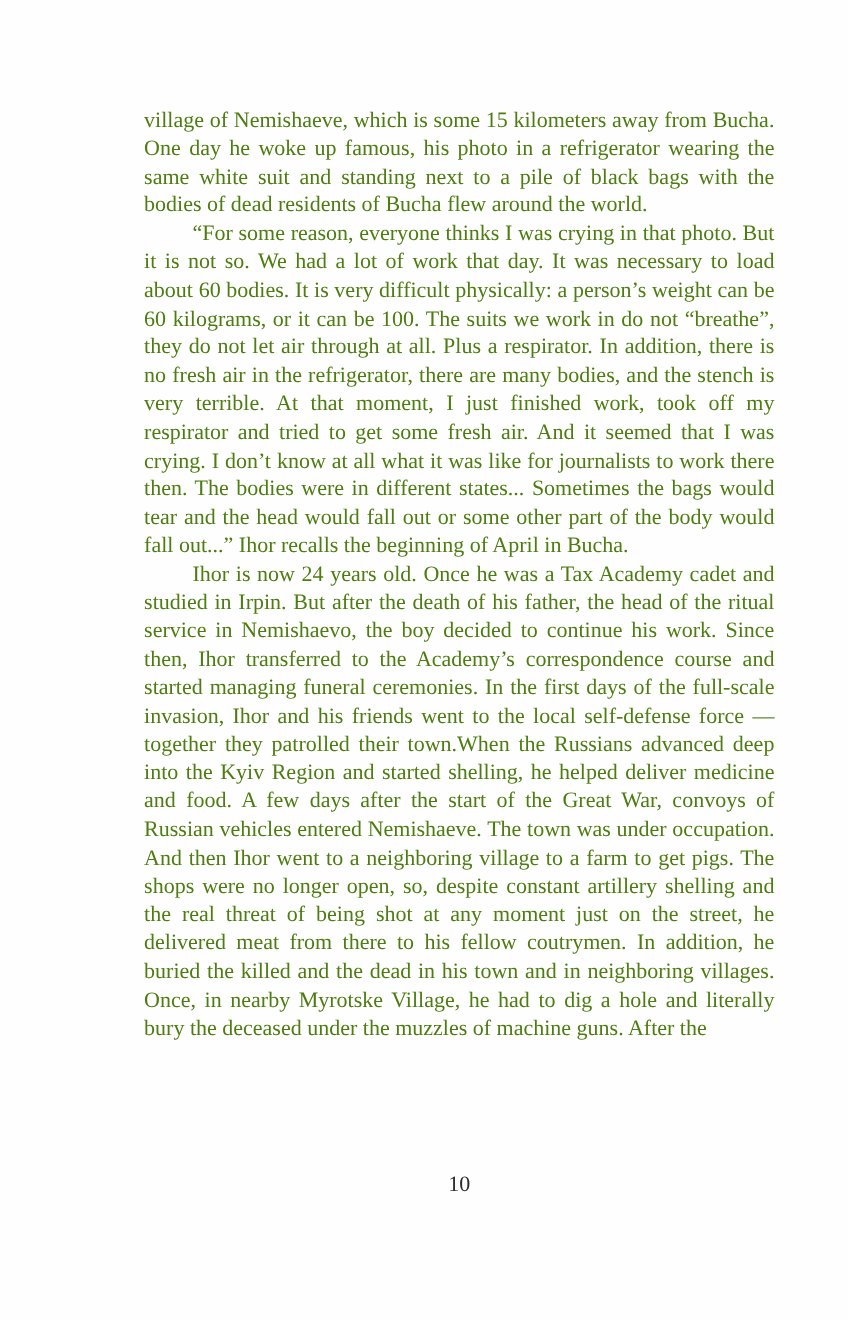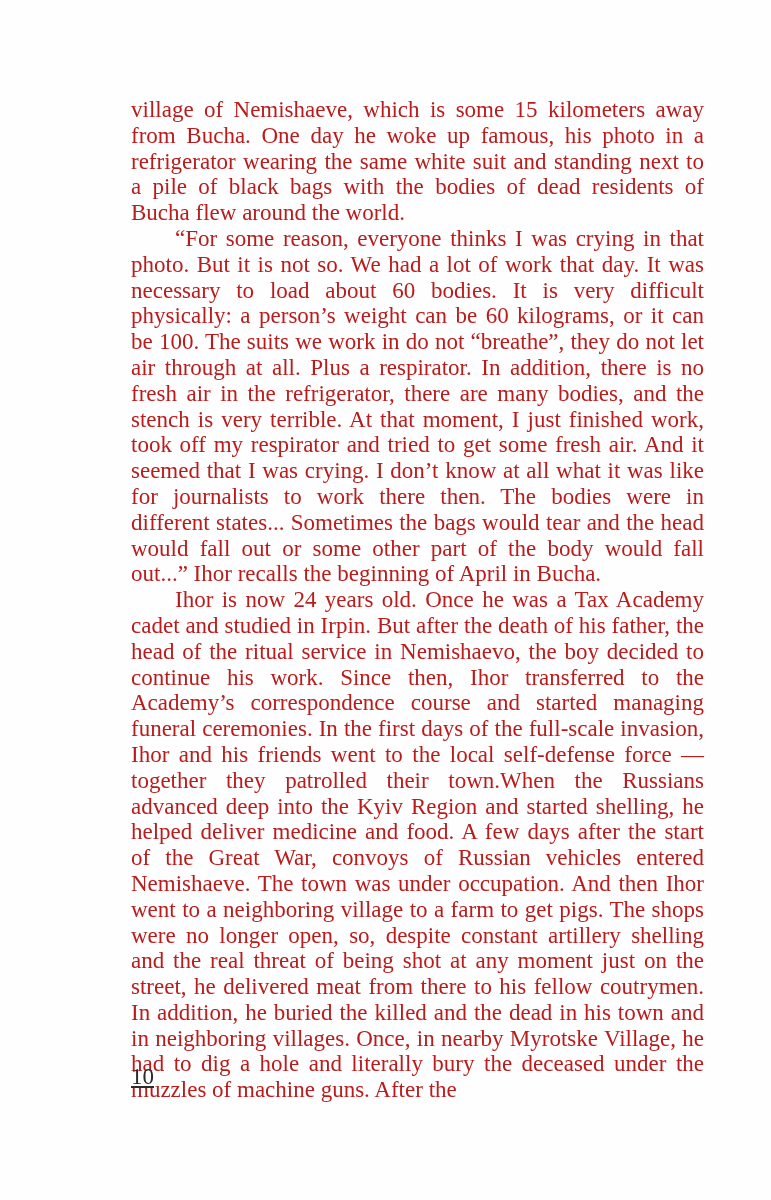--- a/index.html
+++ b/index.html
@@ -17,22 +17,22 @@
   .page {
     position: absolute;
     inset: 0;
     background: #fefefe;
   }
   .text-block {
     position: absolute;
     left: 131px;
     top: 97px;
     width: 573px;
-    color: #b91c1c;
-    font-size: 23px;
+    color: #4d7c0f;
+    font-size: 20px;
     line-height: 25.8px;
     text-align: justify;
     text-justify: inter-word;
   }
   .para {
     margin: 0;
     padding: 0;
   }
   .para.indented {
     text-indent: 44px;
@@ -40,25 +40,24 @@
   .run-italic {
   }
   .run-regular {
     font-style: normal;
   }
   .page-number {
     position: absolute;
     left: 131px;
     top: 1064px;
     width: 573px;
-    text-align: left;
+    text-align: center;
     color: #2b2b2b;
-    font-size: 23px;
+    font-size: 20px;
     line-height: 26px;
-    text-decoration: underline;
   }
 </style>
 </head>
 <body>
 
 <div class="page">
 
   <div class="text-block">
 
     <p class="para">

